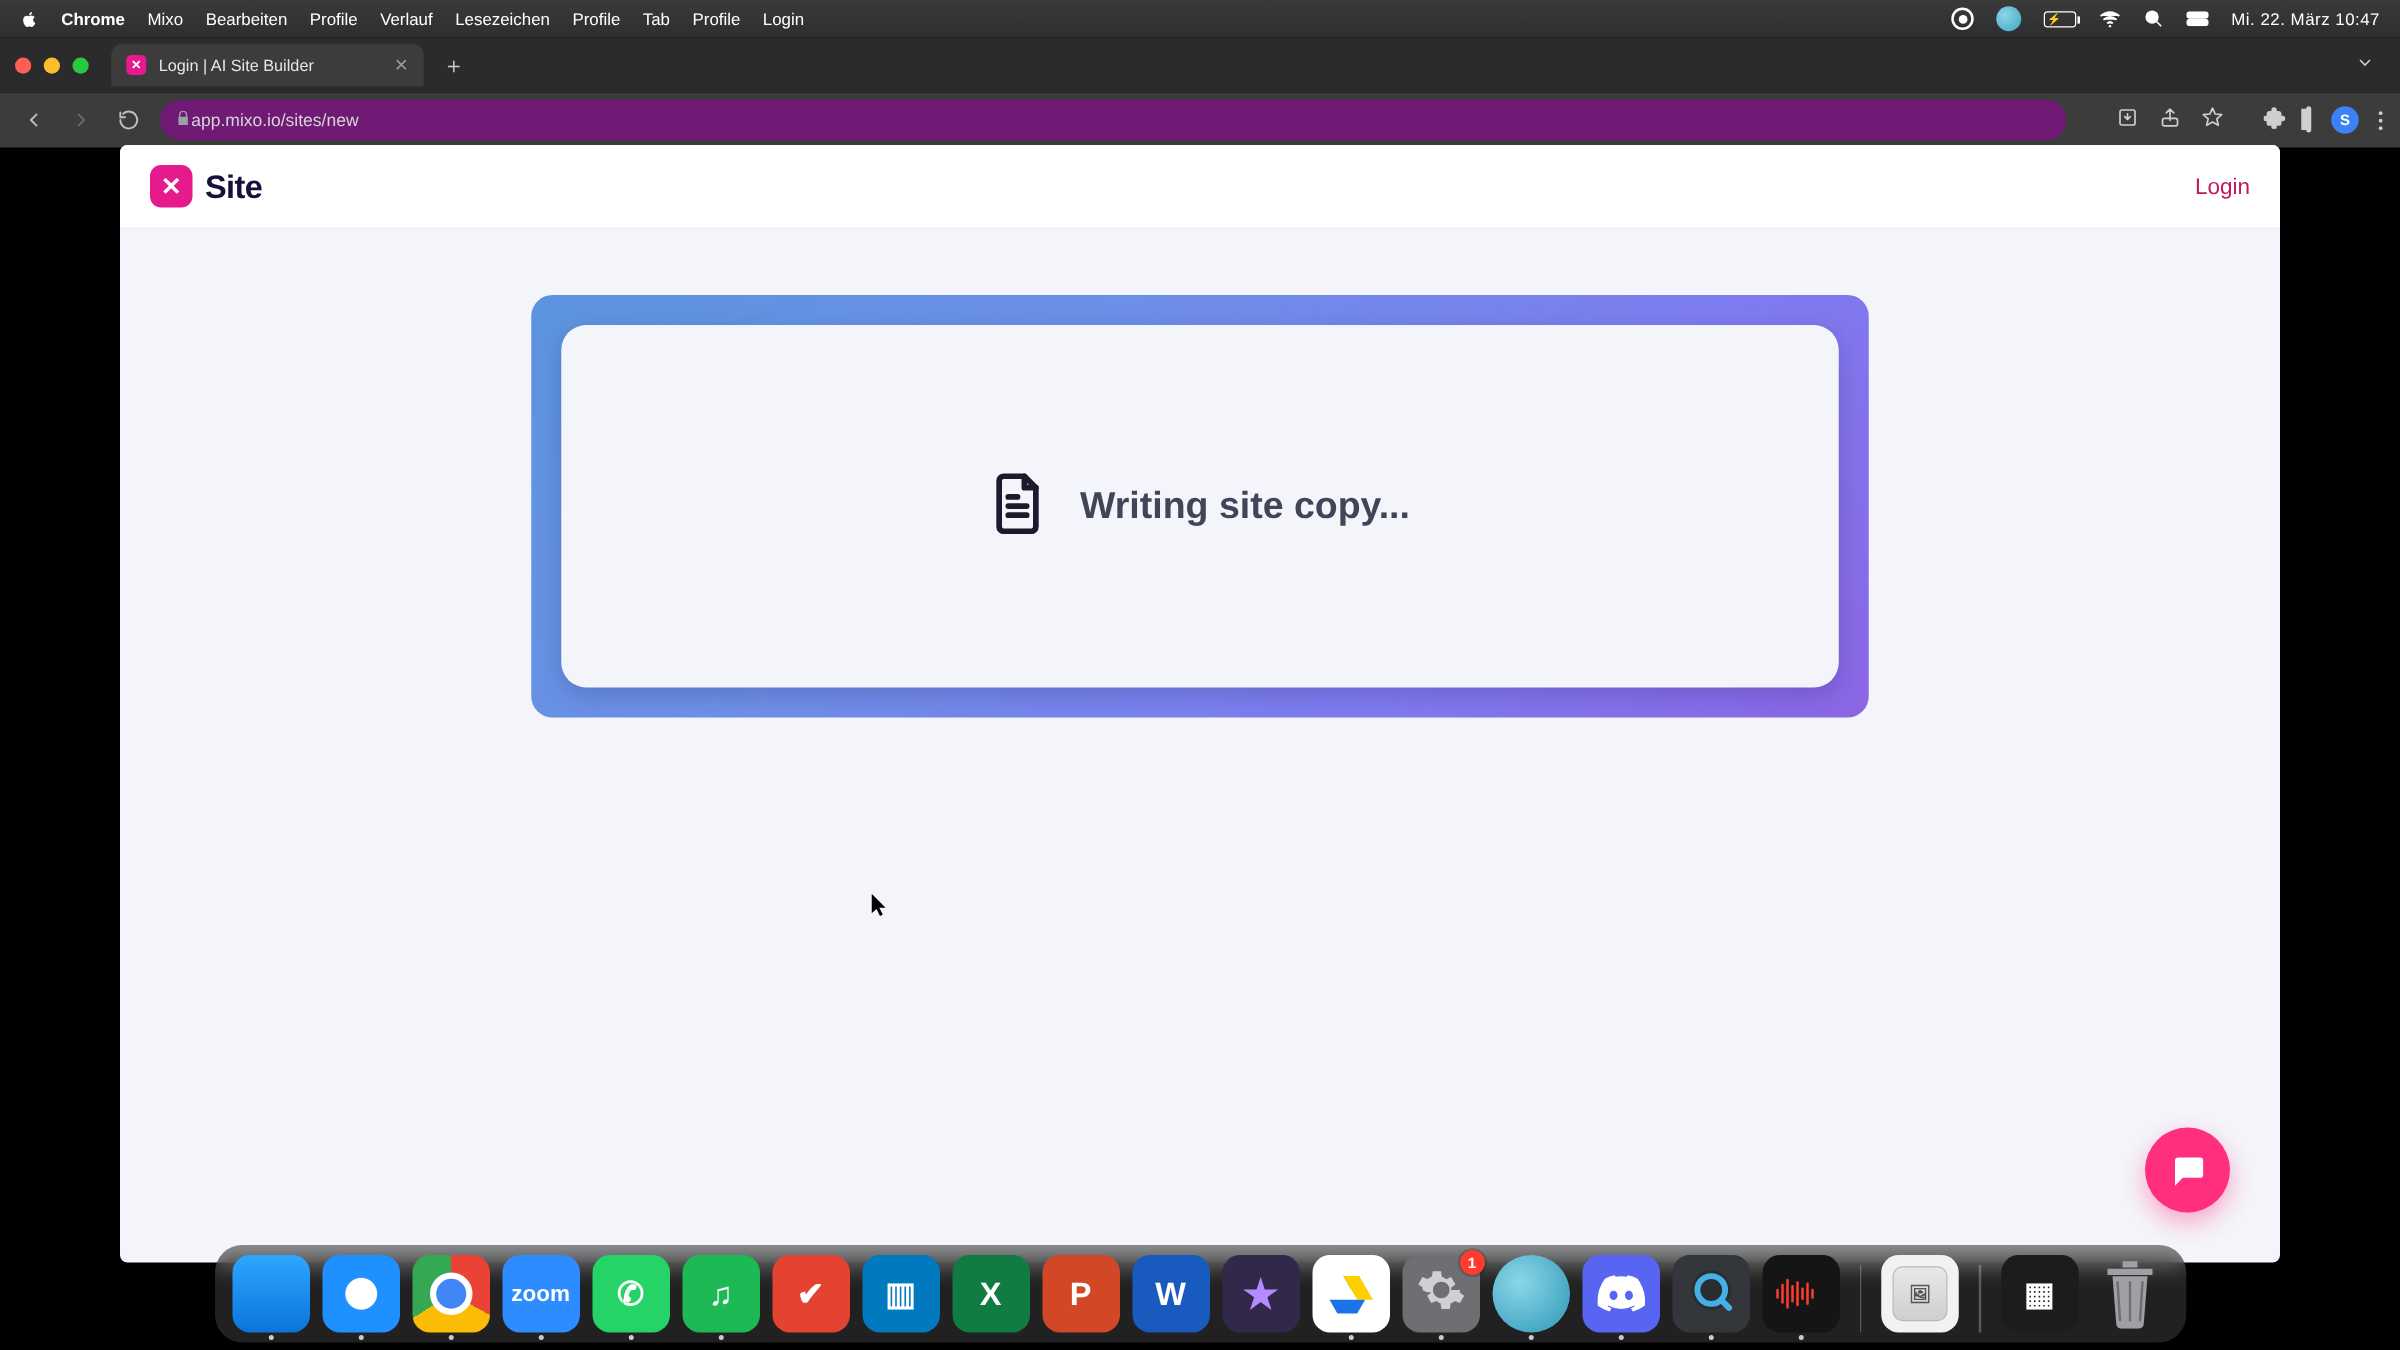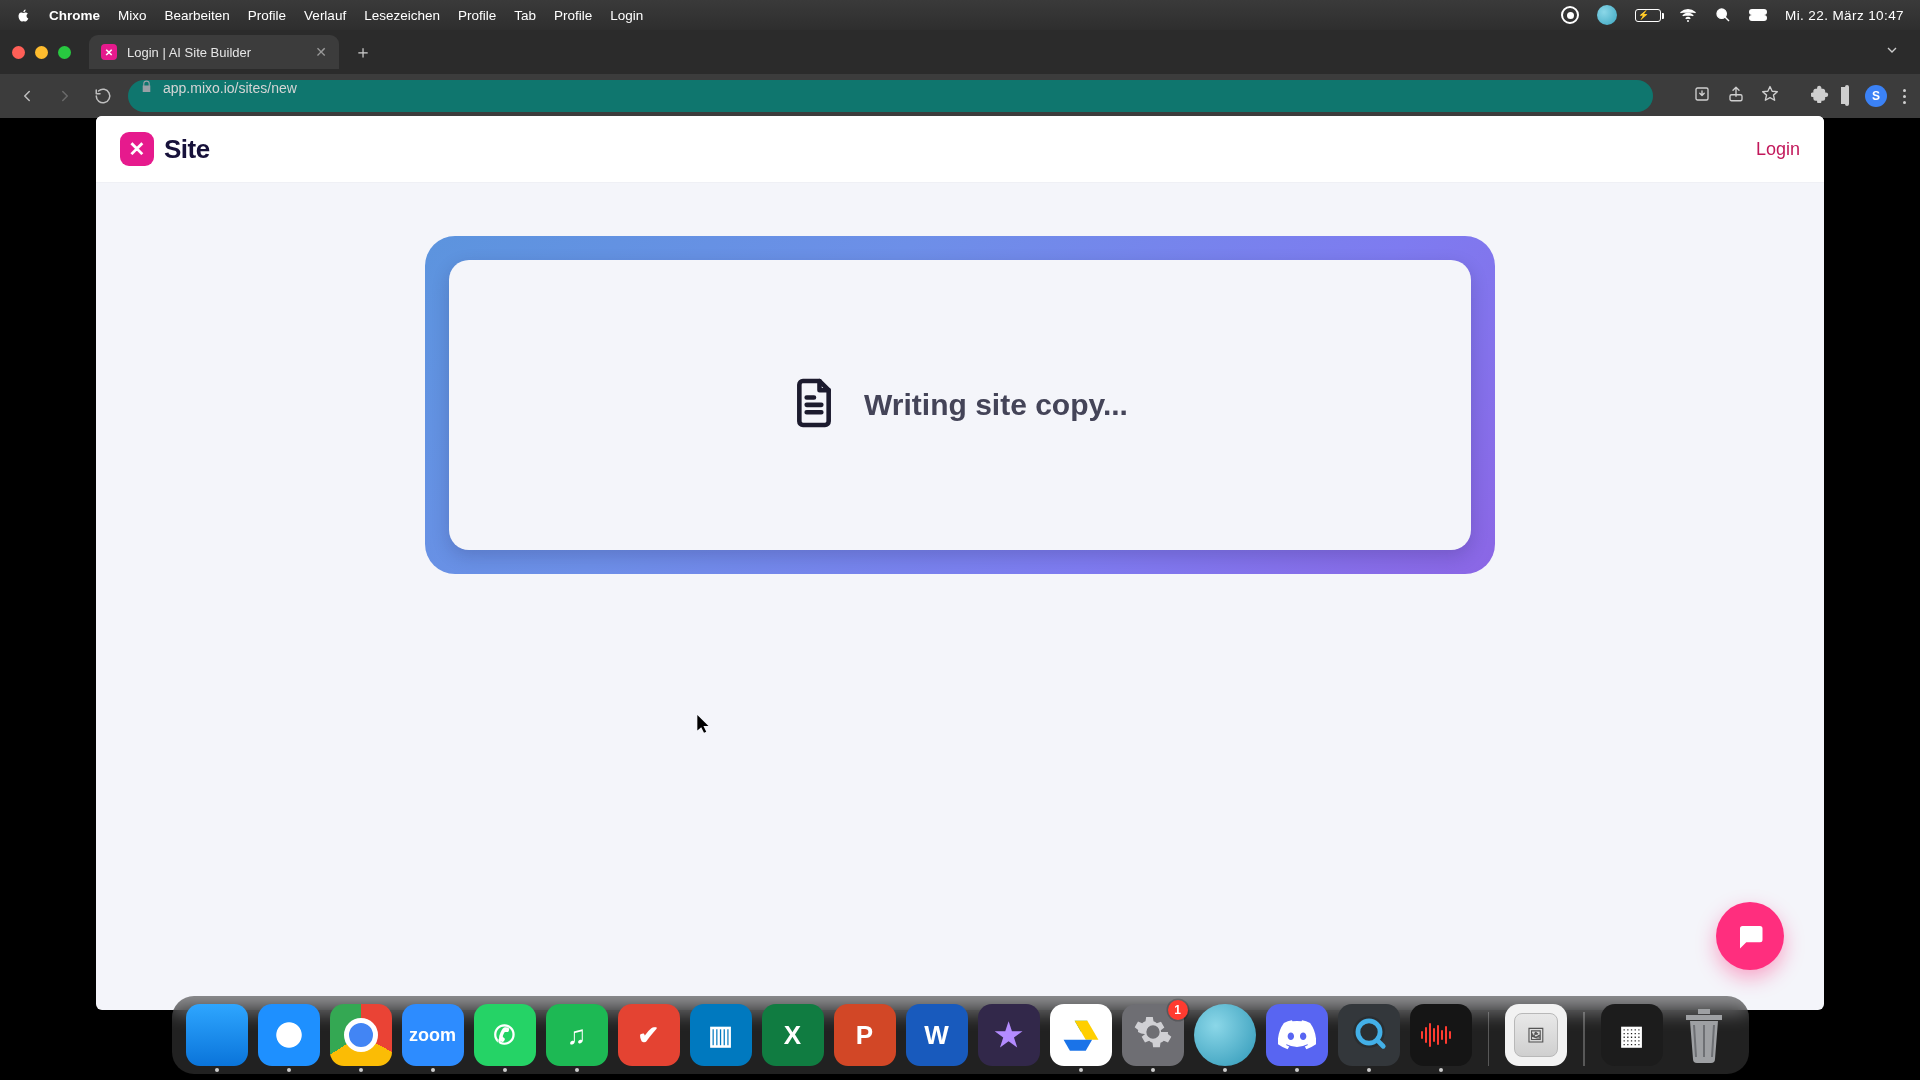--- a/index.html
+++ b/index.html
@@ -81,25 +81,25 @@
       padding: 0 14px;
       gap: 12px;
       color: #ddd;
     }
     .nav-btn { width: 26px; height: 26px; display:flex; align-items:center; justify-content:center;}
     .nav-btn svg { width: 18px; height: 18px; stroke:#bfbfbf; fill:none; stroke-width:2; stroke-linecap:round; stroke-linejoin:round;}
     .nav-btn.disabled svg { stroke:#6a6a6a; }
     .urlbar {
       flex: 1;
       height: 32px;
-      background: #0f766e;
+      background: #701a75;
       border-radius: 16px;
       display:flex;
+      align-items:center;
       padding: 0 12px;
-      gap: 10px;
       color:#d5d5d5;
       font-size: 14px;
     }
     .lock-icon svg { width:13px; height:13px; fill:#9aa0a6; }
     .url-text { white-space: nowrap; }
     .toolbar-right { display:flex; align-items:center; gap:16px; margin-left:12px;}
     .tb-icon svg { width:18px; height:18px; stroke:#cfcfcf; fill:none; stroke-width:1.8; stroke-linecap:round; stroke-linejoin:round;}
     .google-dot { width: 18px; height: 18px; border-radius: 50%; background: conic-gradient(#ea4335 0 25%, #fbbc05 0 50%, #34a853 0 75%, #4285f4 0 100%); position:relative;}
     .google-dot::after { content:""; position:absolute; inset:4px; background:#3c3c3c; border-radius:50%;}
     .ext-dot { width: 18px; height: 18px; border-radius: 3px; background: linear-gradient(135deg,#ff3cac,#784ba0,#2b86c5);}
@@ -141,21 +141,21 @@
 
     .center-area {
       position: absolute;
       top: 120px; left: 0; right: 0;
       display:flex;
       justify-content:center;
     }
     .gradient-frame {
       width: 1070px;
       padding: 24px;
-      border-radius: 30px;
+      border-radius: 17px;
       background: linear-gradient(135deg, #5c94de 0%, #6d8fe8 35%, #7e7bf0 70%, #8b66e5 100%);
     }
     .inner-card {
       background: #f4f5fa;
       border-radius: 20px;
       height: 290px;
       display:flex;
       align-items:center;
       justify-content:center;
       gap: 28px;

